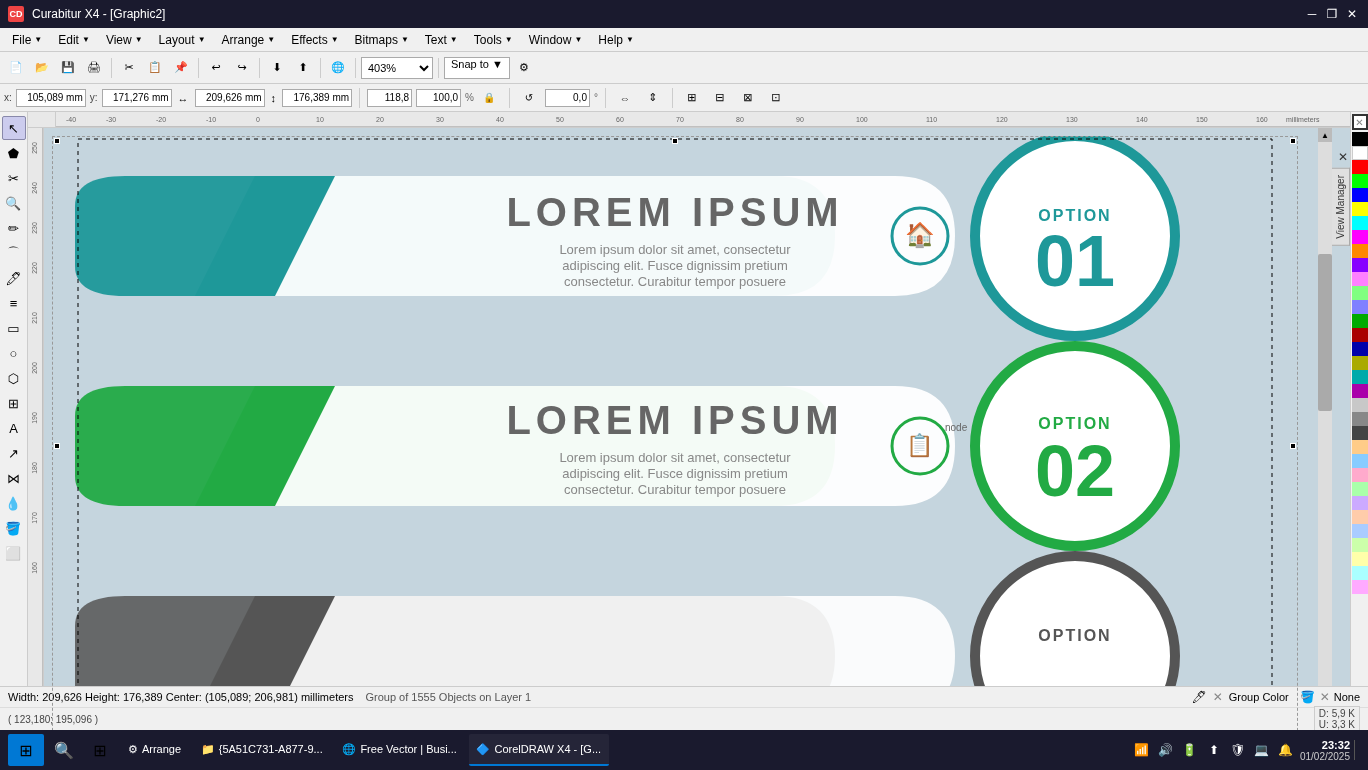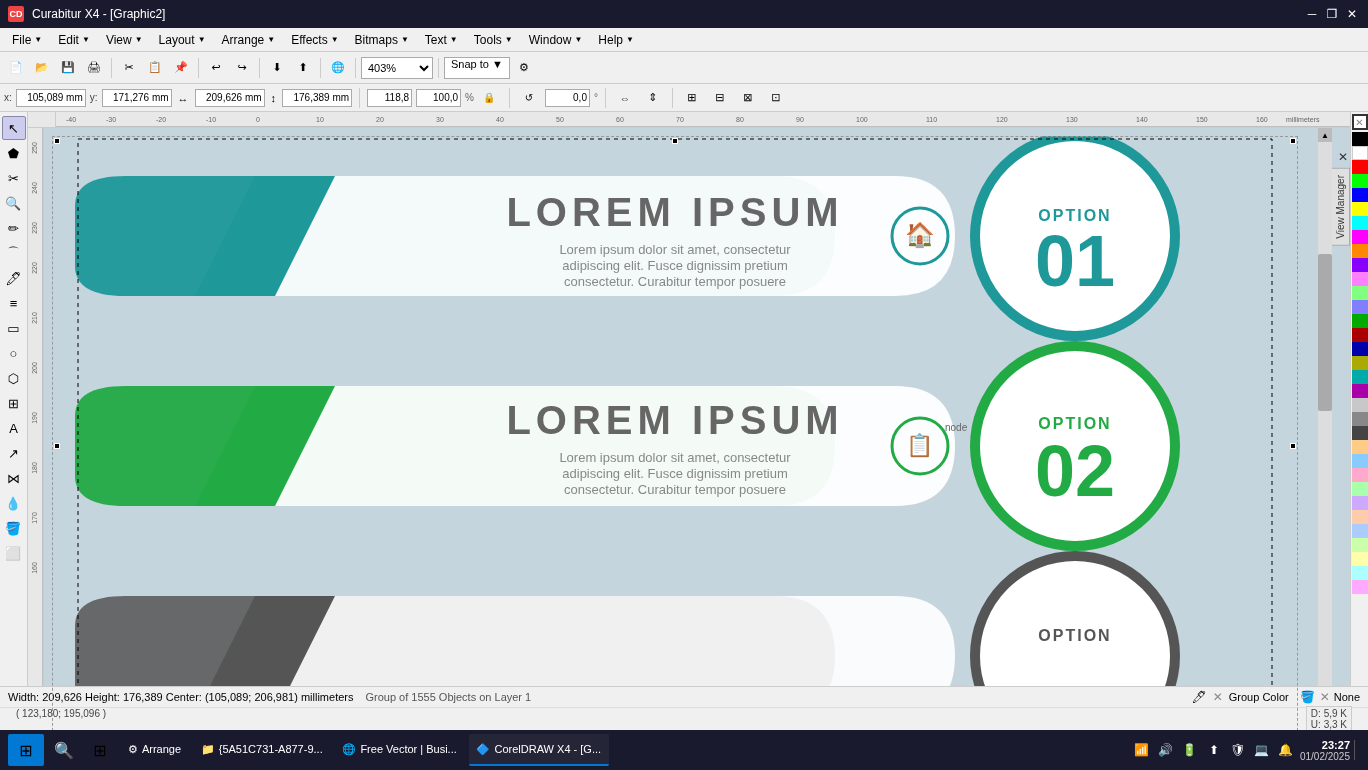--- a/index.html
+++ b/index.html
@@ -526,21 +526,21 @@
 
       <span style="font-size:12px;color:#888;">✕</span>
       <span style="font-size:11px;">Group Color</span>
     </div>
     <div style="display:flex;align-items:center;gap:4px;">
       <span style="font-size:12px;">🪣</span>
       <span style="font-size:12px;color:#888;">✕</span>
       <span style="font-size:11px;">None</span>
     </div>
   </div>
-  <div style="height:22px;display:flex;padding:0 16px;font-size:10px;color:#444;">
+  <div style="height:22px;display:flex;align-items:center;padding:0 8px;font-size:10px;color:#444;">
     <span>( 123,180;  195,096 )</span>
     <div style="margin-left:auto;display:flex;align-items:center;gap:8px;">
       <div style="font-size:10px;white-space:pre-line;text-align:center;background:#eee;border:1px solid #ccc;padding:1px 4px;">D: 5,9 K
 U: 3,3 K</div>
     </div>
   </div>
 </div>
 
 <div class="taskbar">
   <div class="taskbar-start">⊞</div>
@@ -564,18 +564,18 @@
   </div>
   <div class="taskbar-right">
     <div class="tray-icon">📶</div>
     <div class="tray-icon">🔊</div>
     <div class="tray-icon">🔋</div>
     <div class="tray-icon">⬆</div>
     <div class="tray-icon">🛡</div>
     <div class="tray-icon">💻</div>
     <div class="tray-icon">🔔</div>
     <div class="clock">
-      <div class="clock-time">23:27</div>
+      <div class="clock-time">23:32</div>
       <div class="clock-date">01/02/2025</div>
     </div>
     <div class="tray-icon" style="border-left:1px solid #555;width:6px;"></div>
   </div>
 </div>
 
 </body></html>

